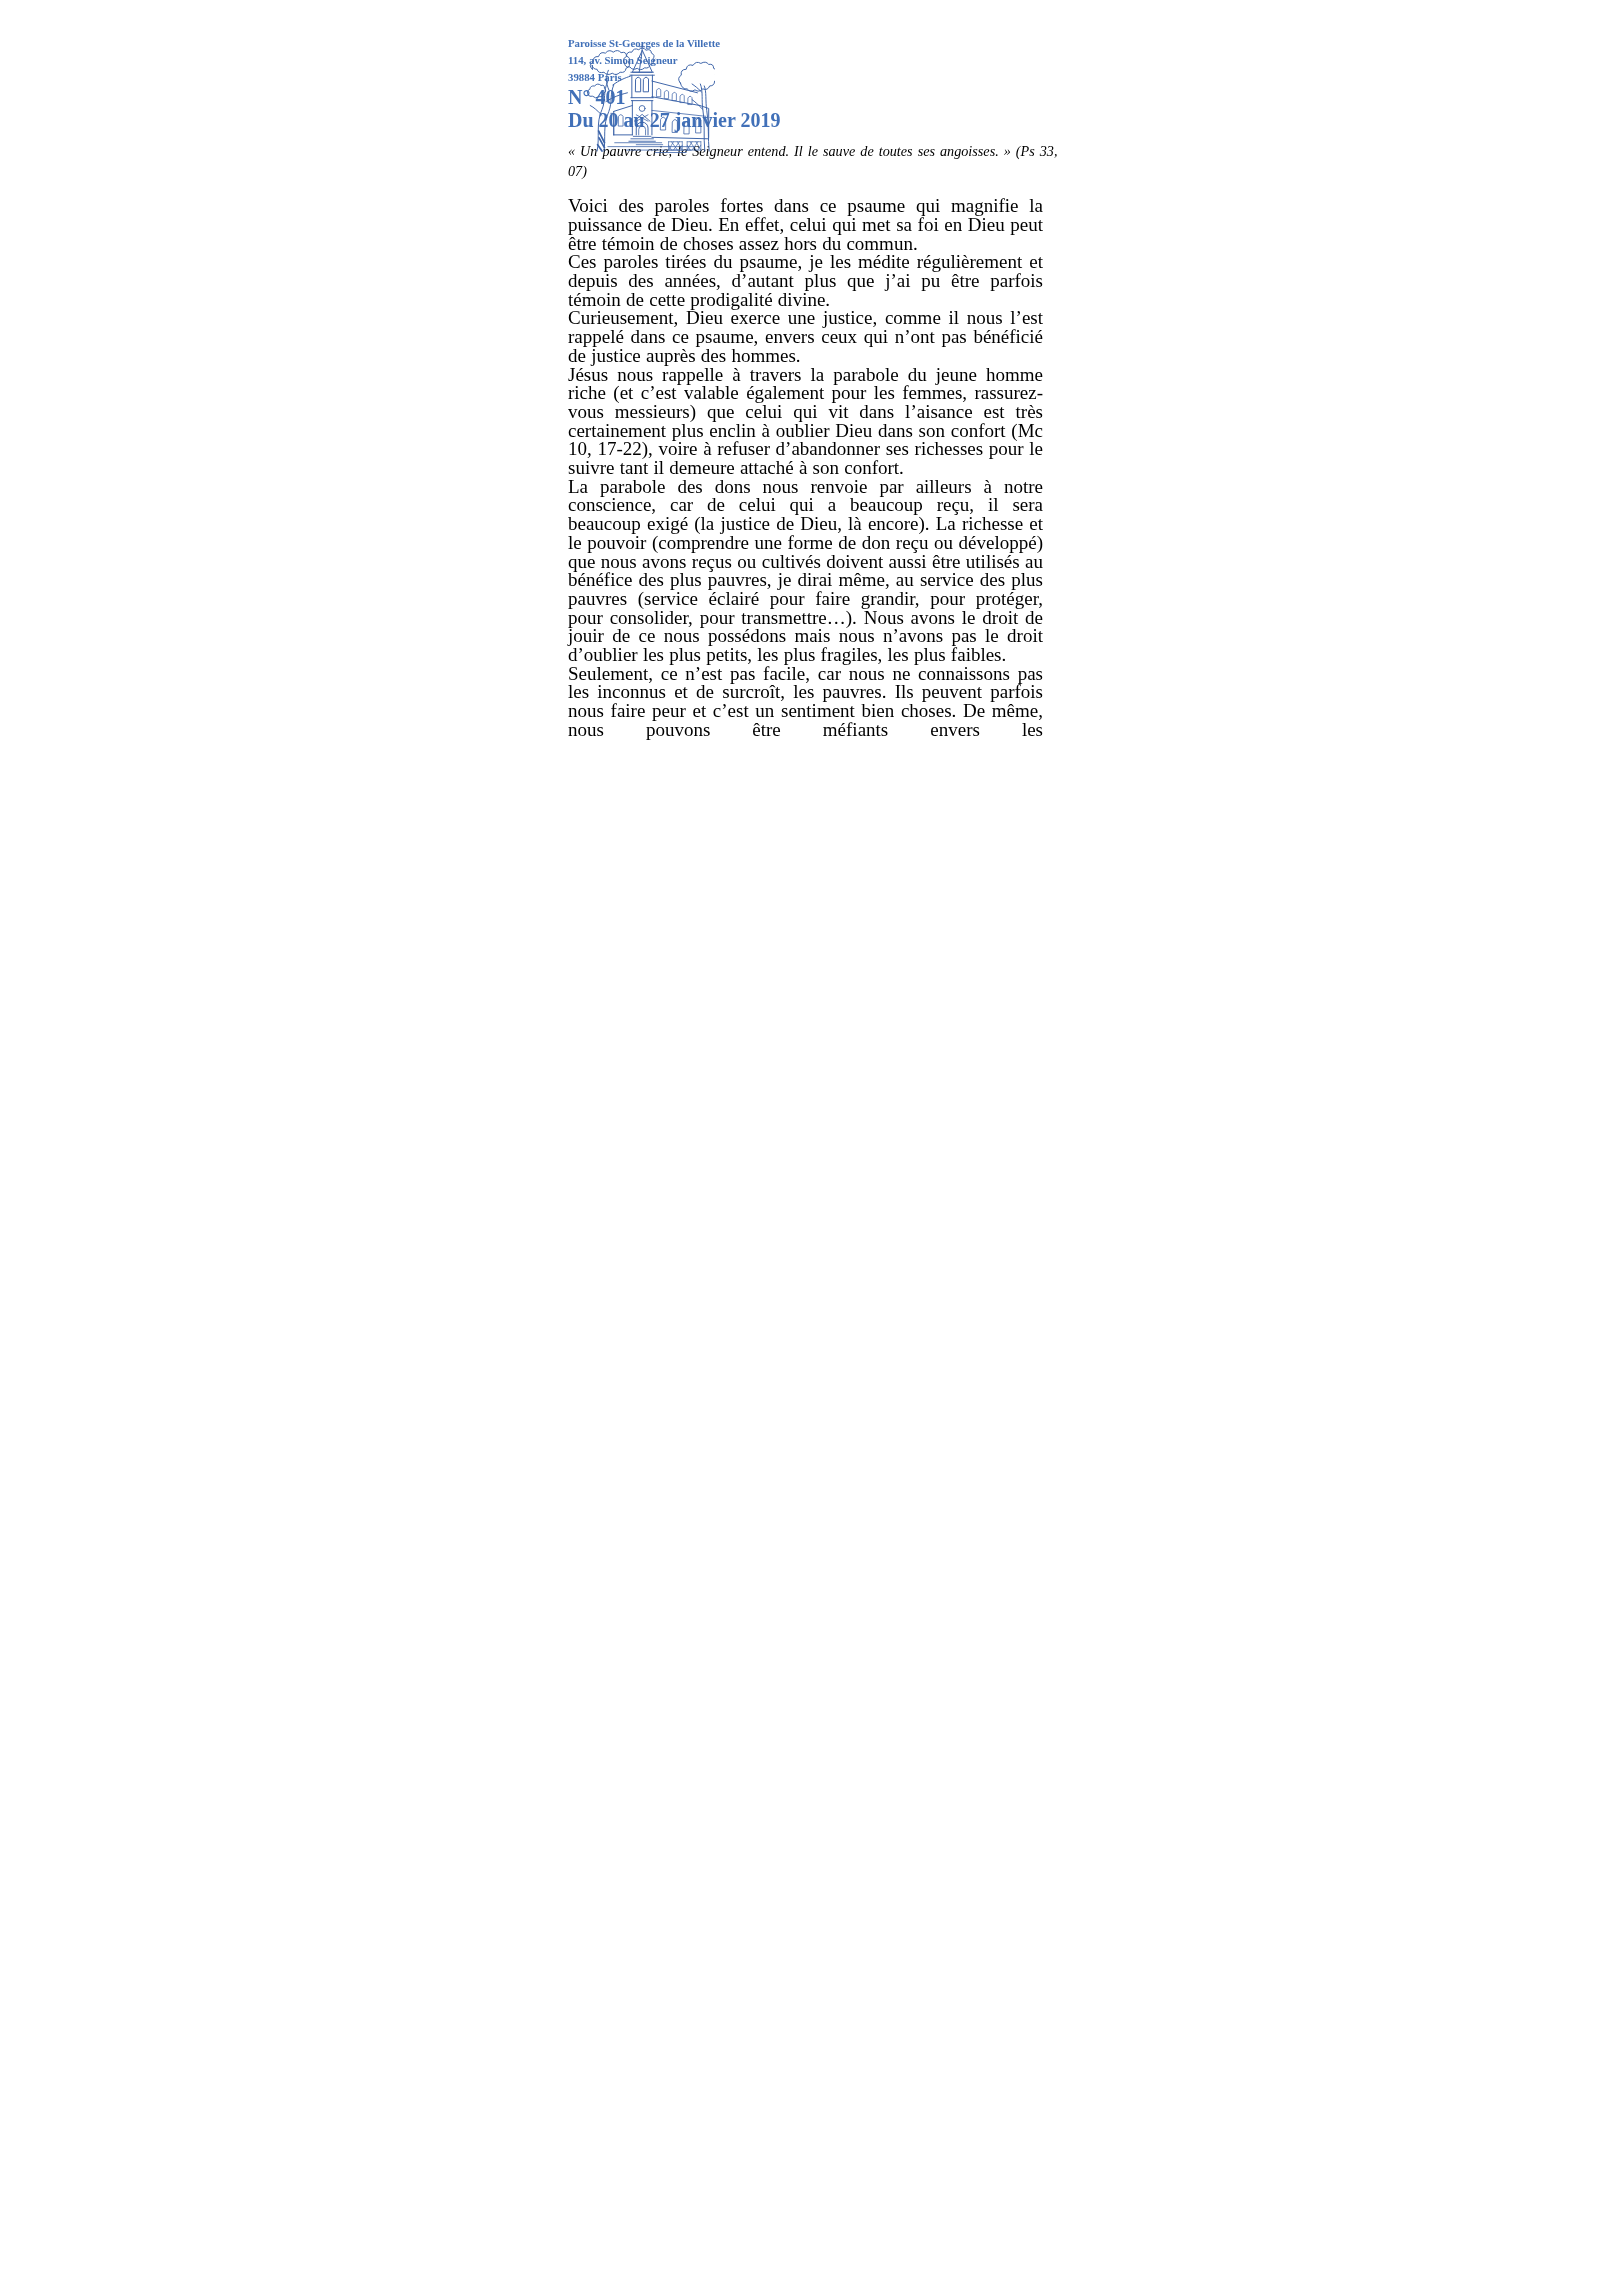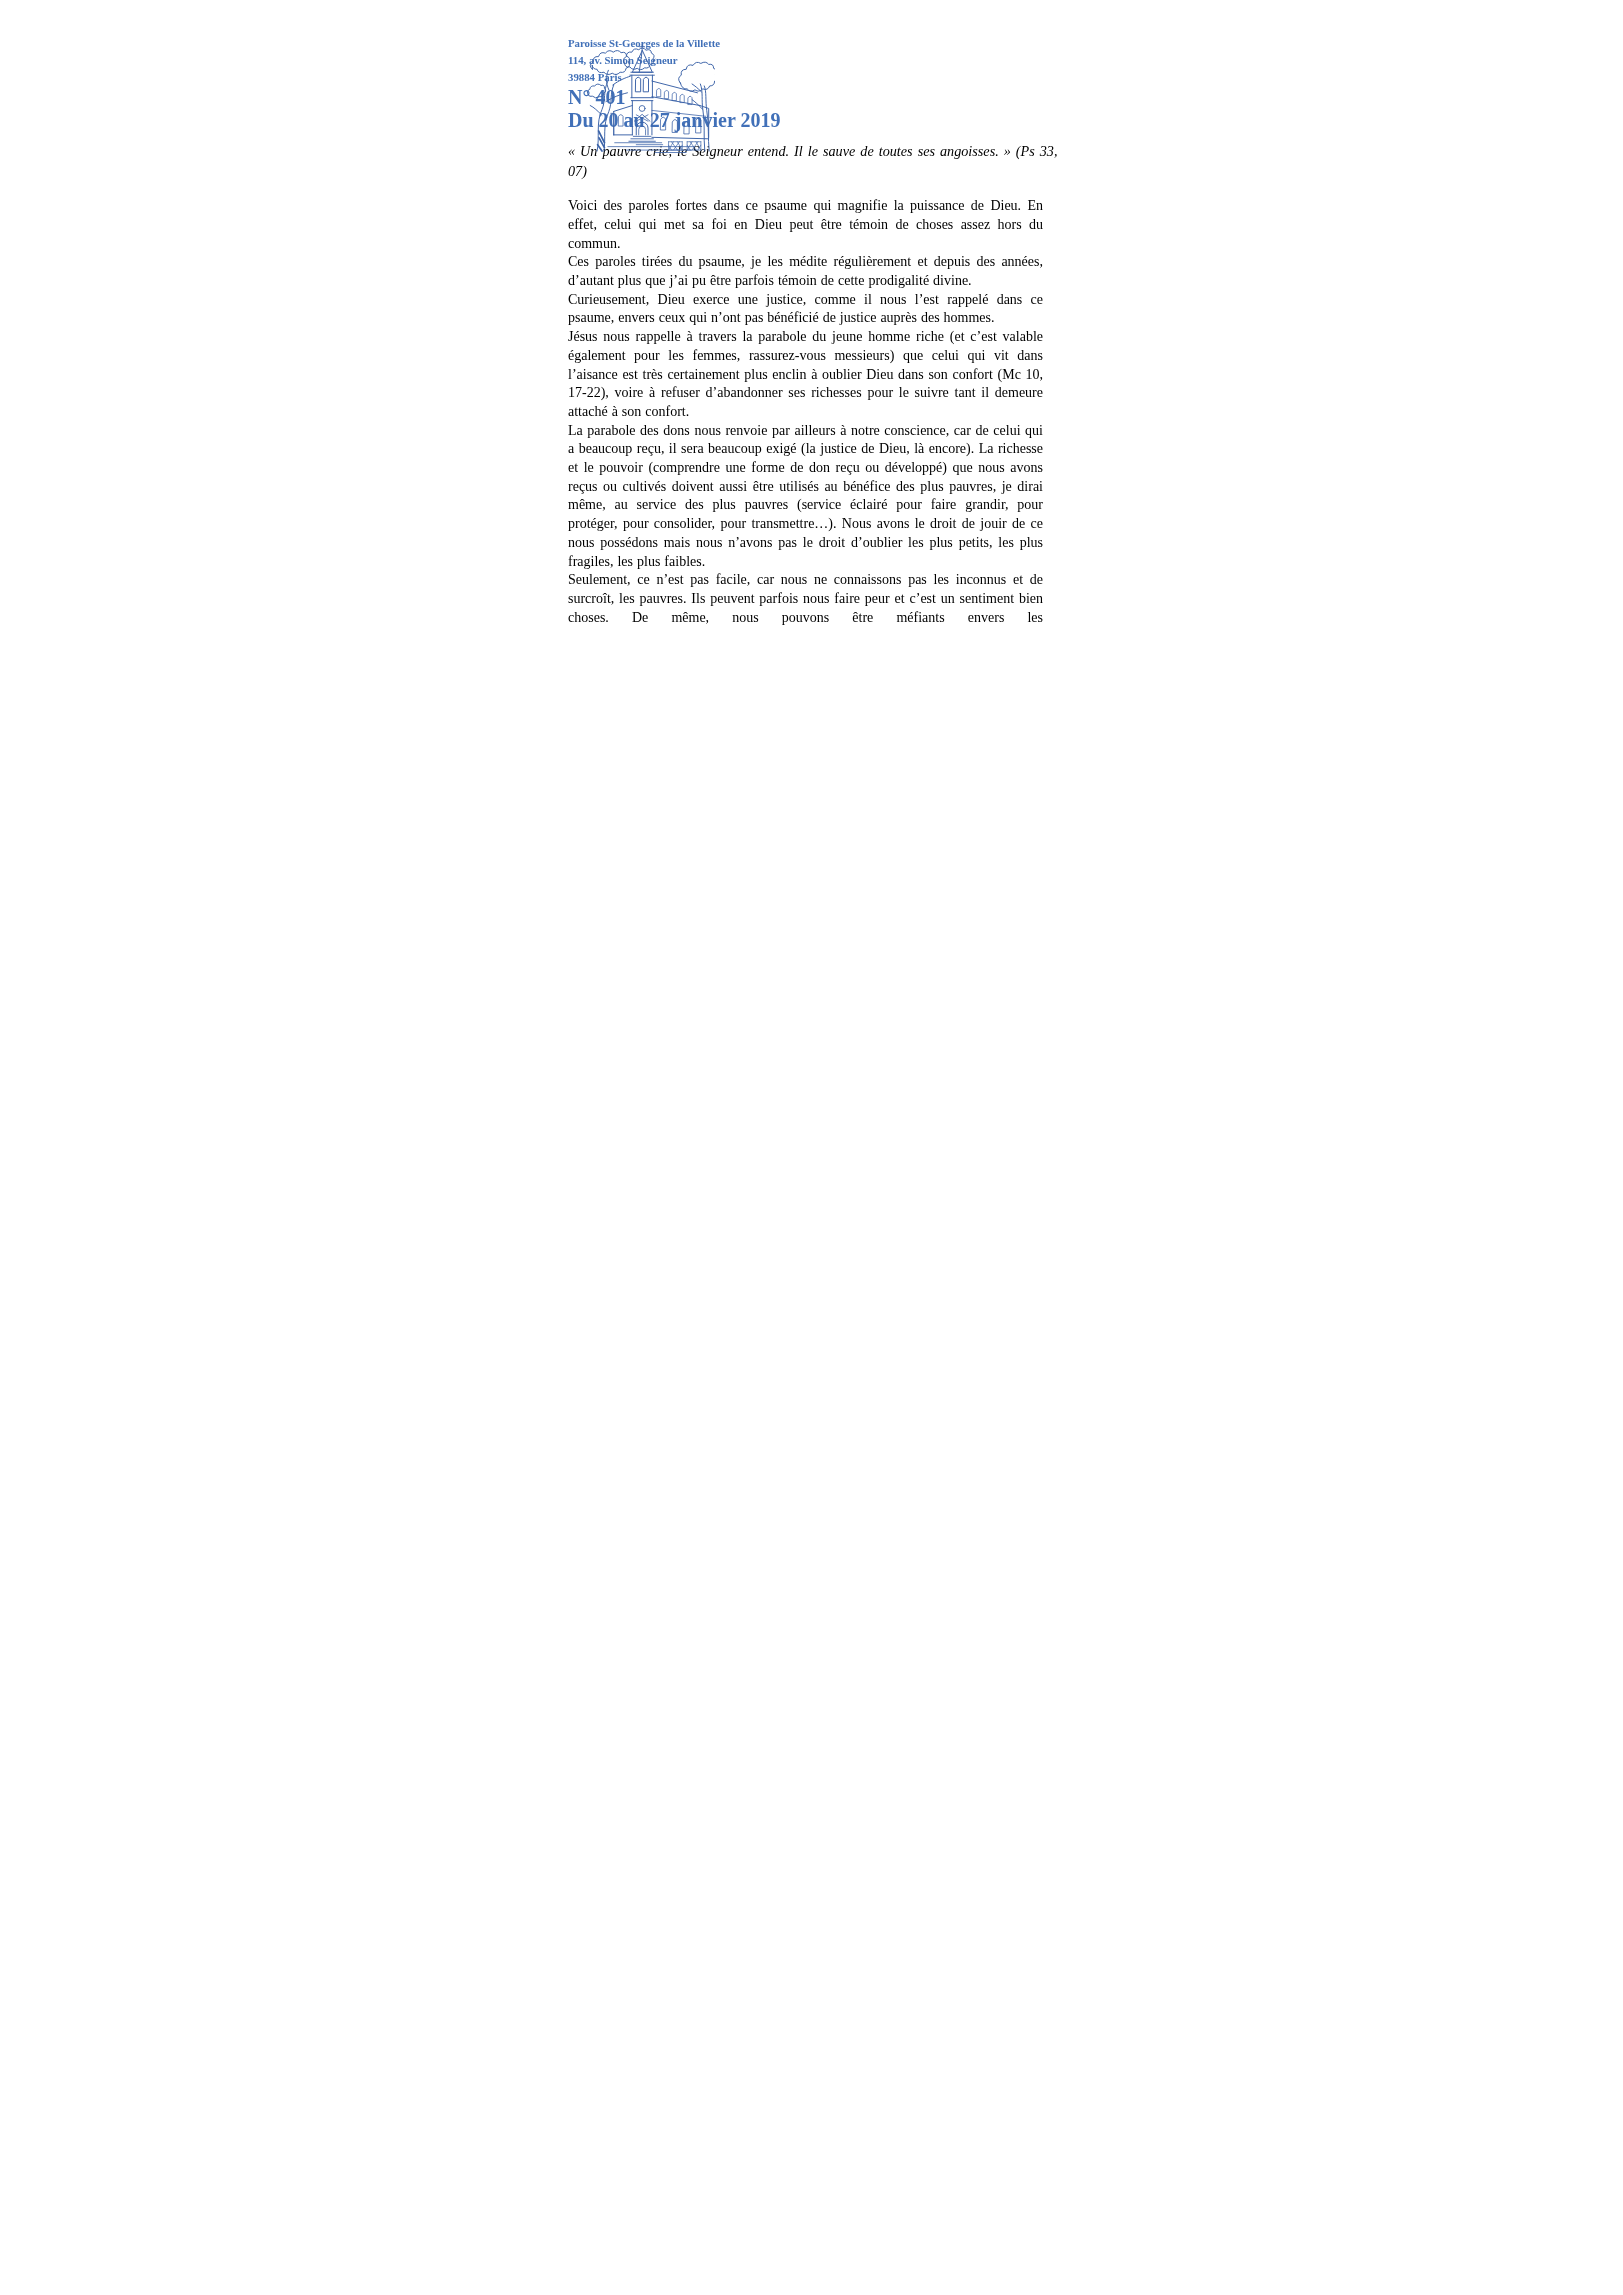--- a/index.html
+++ b/index.html
@@ -52,21 +52,21 @@
     font-weight:normal;
     font-style:italic;
     font-size:14.2px;
     line-height:19.6px;
     text-align:justify;
     word-spacing:1px;
   }
 
   .body-text{
     margin:16px 39px 0 27px;
-    font-size:14px;
+    font-size:19px;
     line-height:18.7px;
     text-align:justify;
     word-spacing:0.5px;
   }
   .body-text p{ margin:0; padding:0; }
   .body-text p.continues{ text-align-last:justify; }
 </style>
 </head>
 <body>
 

